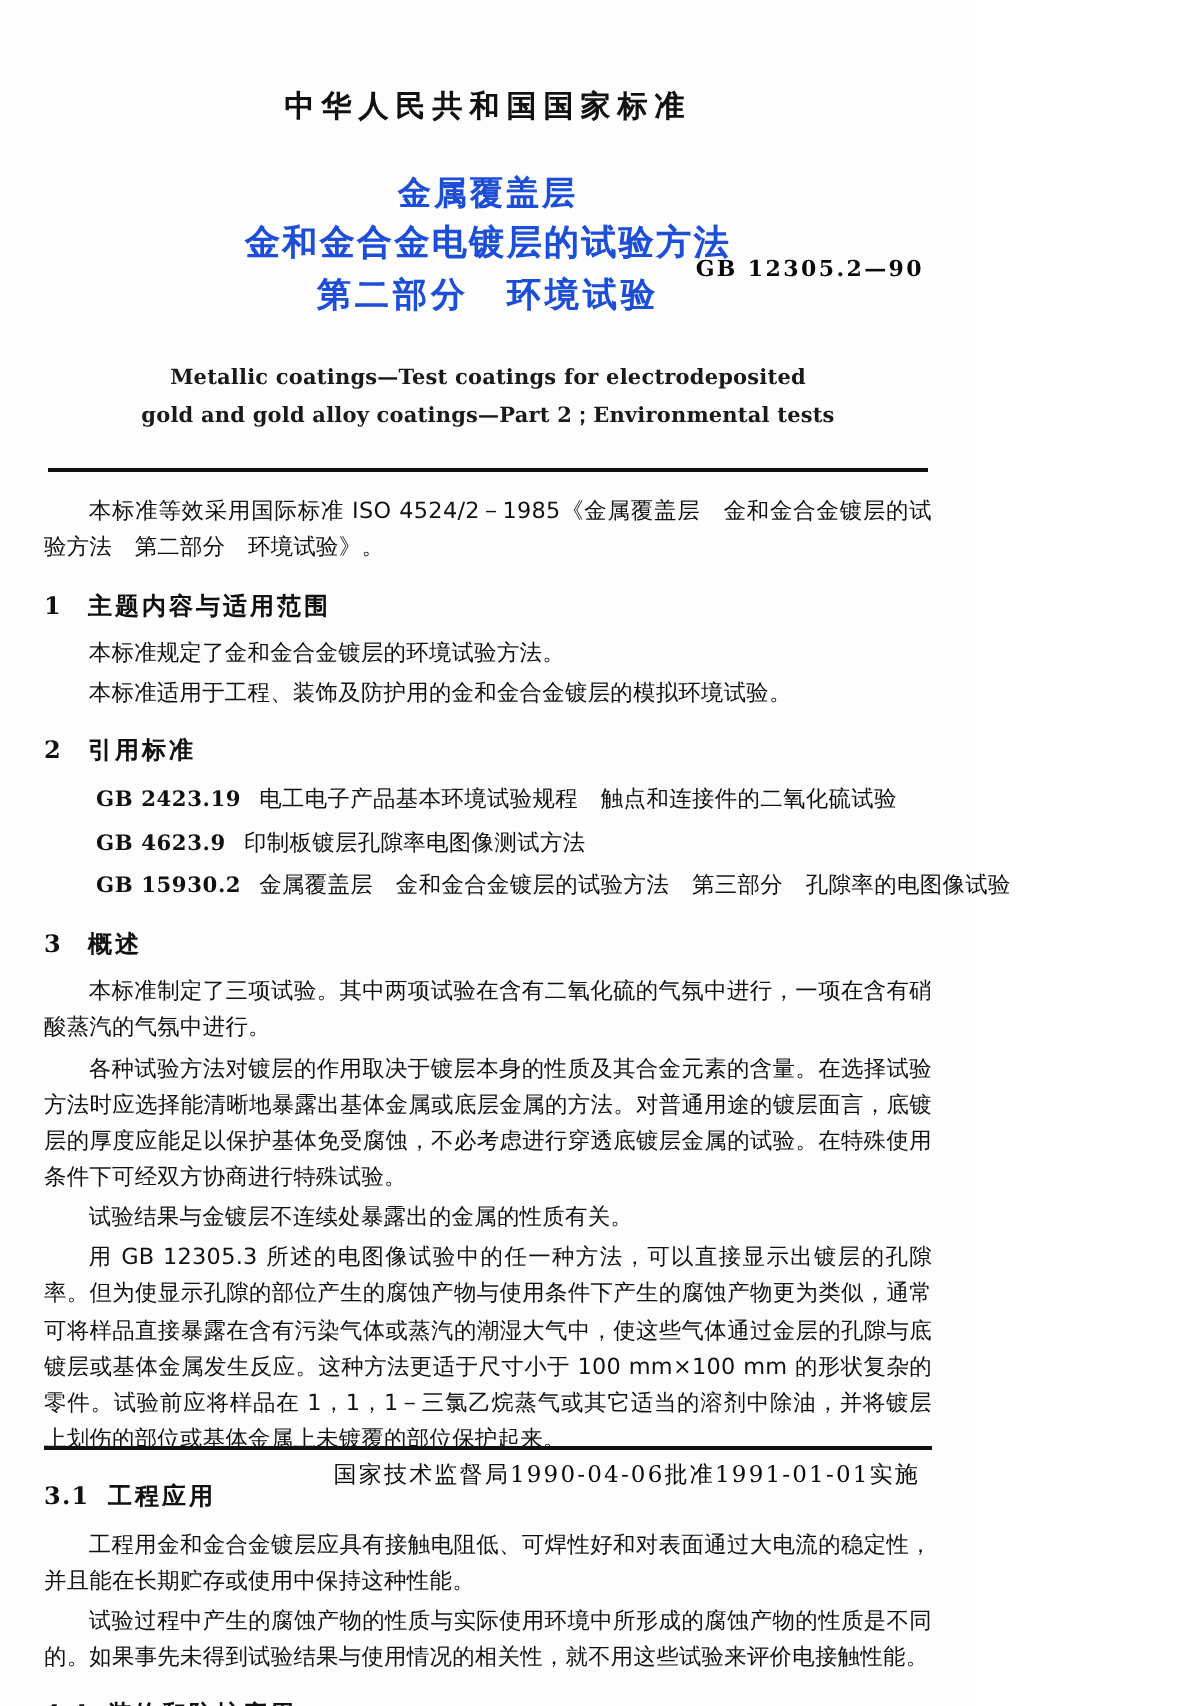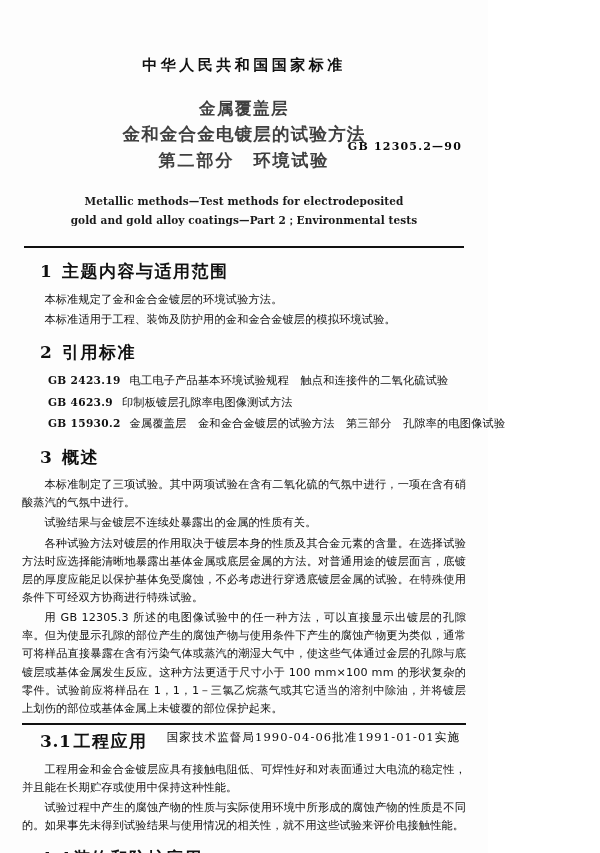--- a/index.html
+++ b/index.html
@@ -15,21 +15,21 @@
     color: #0a0a0a;
     overflow: hidden;
     position: relative;
   }
   .page {
     position: relative;
     width: 488px;
     height: 853px;
     background: #fdfdfd;
     box-sizing: border-box;
-    padding: 16px 22px;
+    padding: 4px 22px;
   }
 
   
   .masthead {
     padding-top: 40px;
     text-align: center;
   }
   .nat-standard {
     font-size: 15px;
     font-weight: bold;
@@ -38,21 +38,21 @@
     color: #111;
   }
 
   .title-block {
     position: relative;
     margin-top: 22px;
     text-align: center;
   }
   .title-line {
     font-weight: bold;
-    color: #404040;
+    color: #1d4ed8;
     line-height: 1.52;
     letter-spacing: 1.6px;
     text-align: center;
   }
   .title-line.l1 { font-size: 16.5px; letter-spacing: 1.5px; }
   .title-line.l2 { font-size: 17.5px; letter-spacing: 1.2px; }
   .title-line.l3 { font-size: 17px; letter-spacing: 2px; }
 
   .std-no {
     position: absolute;
@@ -93,22 +93,22 @@
   .para {
     text-indent: 2em;
     margin: 0;
     padding: 1px 0;
     text-align: justify;
     letter-spacing: 0.15px;
   }
 
   .sec-head {
     font-weight: bold;
-    font-size: 17px;
-    margin: 9px 0 4px 18px;
+    font-size: 12px;
+    margin: 9px 0 4px 0;
     letter-spacing: 0.6px;
   }
   .sec-head .num {
     display: inline-block;
     min-width: 20px;
     font-family: "DejaVu Serif", "Liberation Serif", serif;
   }
   .sec-head .num.sub { min-width: 30px; }
   .sec-head .txt { margin-left: 2px; letter-spacing: 1.5px; }
 
@@ -169,28 +169,29 @@
   </div>
 
   <div class="title-block">
     <div class="title-line l1">金属覆盖层</div>
     <div class="title-line l2">金和金合金电镀层的试验方法</div>
     <div class="title-line l3">第二部分　环境试验</div>
     <div class="std-no">GB 12305.2—90</div>
   </div>
 
   <div class="subtitle-en">
-    <div>Metallic methods—Test methods for electrodeposited</div>
+    <div>Metallic coatings—Test coatings for electrodeposited</div>
     <div>gold and gold alloy coatings—Part 2；Environmental tests</div>
   </div>
 
   <hr class="rule-top">
 
   <div class="body">
 
+    <p class="para">本标准等效采用国际标准 ISO 4524/2－1985《金属覆盖层　金和金合金镀层的试验方法　第二部分　环境试验》。</p>
 
     <div class="sec-head">
       <span class="num">1</span><span class="txt">主题内容与适用范围</span>
     </div>
     <p class="para">本标准规定了金和金合金镀层的环境试验方法。</p>
     <p class="para">本标准适用于工程、装饰及防护用的金和金合金镀层的模拟环境试验。</p>
 
     <div class="sec-head">
       <span class="num">2</span><span class="txt">引用标准</span>
     </div>
@@ -203,22 +204,22 @@
       </li>
       <li class="ref-item">
         <span class="code">GB 15930.2</span><span class="rtitle">金属覆盖层　金和金合金镀层的试验方法　第三部分　孔隙率的电图像试验</span>
       </li>
     </ul>
 
     <div class="sec-head">
       <span class="num">3</span><span class="txt">概述</span>
     </div>
     <p class="para">本标准制定了三项试验。其中两项试验在含有二氧化硫的气氛中进行，一项在含有硝酸蒸汽的气氛中进行。</p>
+    <p class="para">各种试验方法对镀层的作用取决于镀层本身的性质及其合金元素的含量。在选择试验方法时应选择能清晰地暴露出基体金属或底层金属的方法。对普通用途的镀层面言，底镀层的厚度应能足以保护基体免受腐蚀，不必考虑进行穿透底镀层金属的试验。在特殊使用条件下可经双方协商进行特殊试验。</p>
     <p class="para">试验结果与金镀层不连续处暴露出的金属的性质有关。</p>
-    <p class="para">各种试验方法对镀层的作用取决于镀层本身的性质及其合金元素的含量。在选择试验方法时应选择能清晰地暴露出基体金属或底层金属的方法。对普通用途的镀层面言，底镀层的厚度应能足以保护基体免受腐蚀，不必考虑进行穿透底镀层金属的试验。在特殊使用条件下可经双方协商进行特殊试验。</p>
     <p class="para">用 GB 12305.3 所述的电图像试验中的任一种方法，可以直接显示出镀层的孔隙率。但为使显示孔隙的部位产生的腐蚀产物与使用条件下产生的腐蚀产物更为类似，通常可将样品直接暴露在含有污染气体或蒸汽的潮湿大气中，使这些气体通过金层的孔隙与底镀层或基体金属发生反应。这种方法更适于尺寸小于 100 mm×100 mm 的形状复杂的零件。试验前应将样品在 1，1，1－三氯乙烷蒸气或其它适当的溶剂中除油，并将镀层上划伤的部位或基体金属上未镀覆的部位保护起来。</p>
 
     <div class="sec-head">
       <span class="num sub">3.1</span><span class="txt">工程应用</span>
     </div>
     <p class="para">工程用金和金合金镀层应具有接触电阻低、可焊性好和对表面通过大电流的稳定性，并且能在长期贮存或使用中保持这种性能。</p>
     <p class="para">试验过程中产生的腐蚀产物的性质与实际使用环境中所形成的腐蚀产物的性质是不同的。如果事先未得到试验结果与使用情况的相关性，就不用这些试验来评价电接触性能。</p>
 
     <div class="sec-head">
       <span class="num sub">4.4</span><span class="txt">装饰和防护应用</span>

